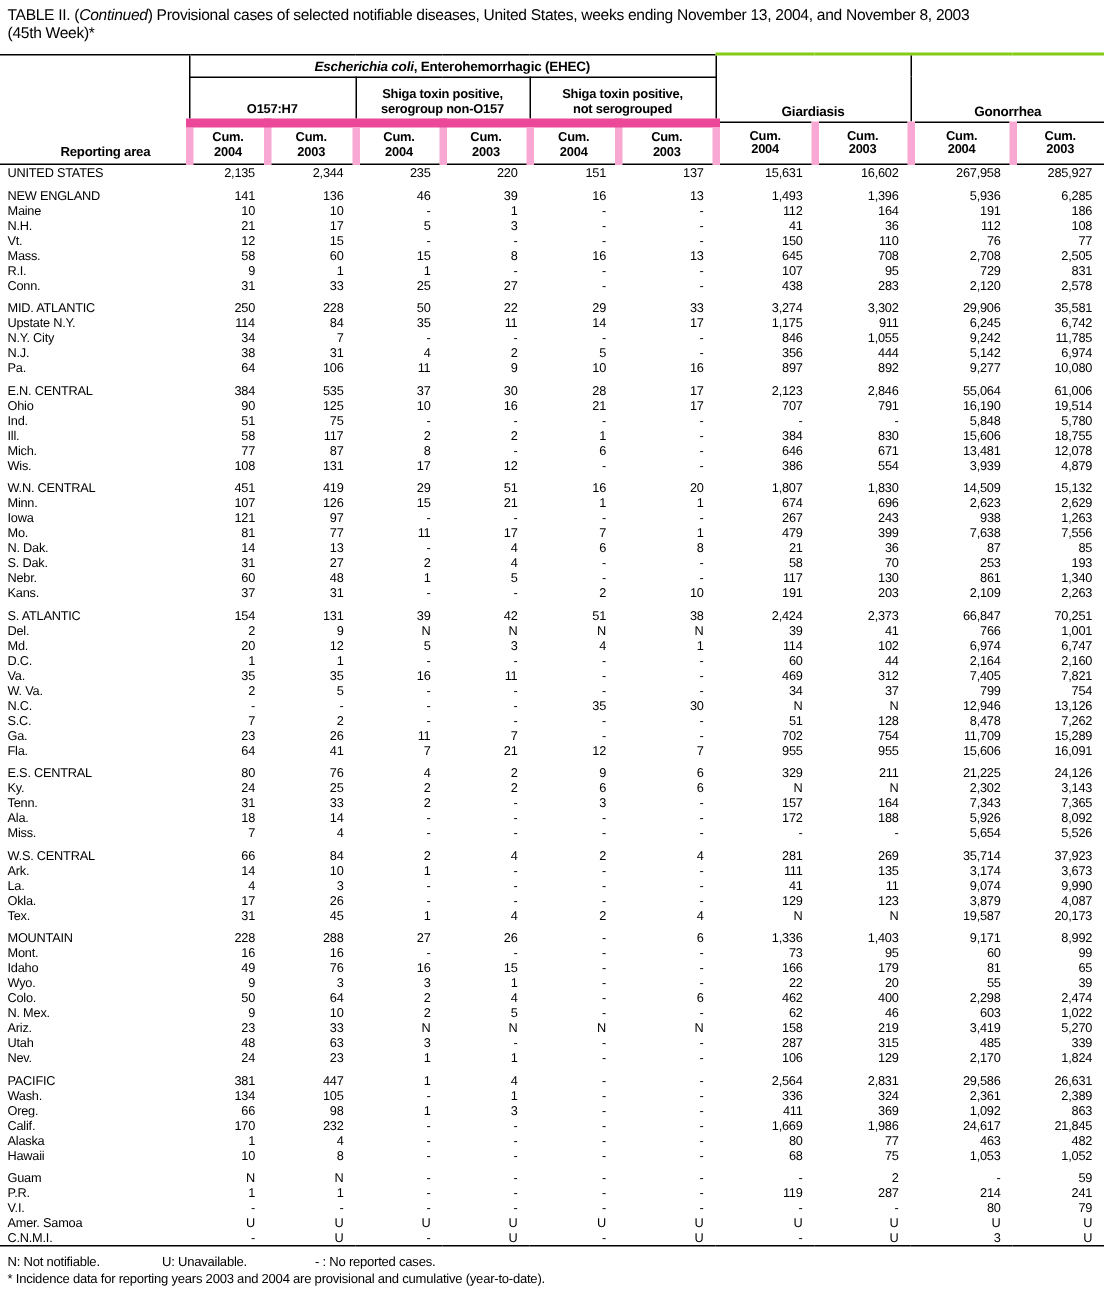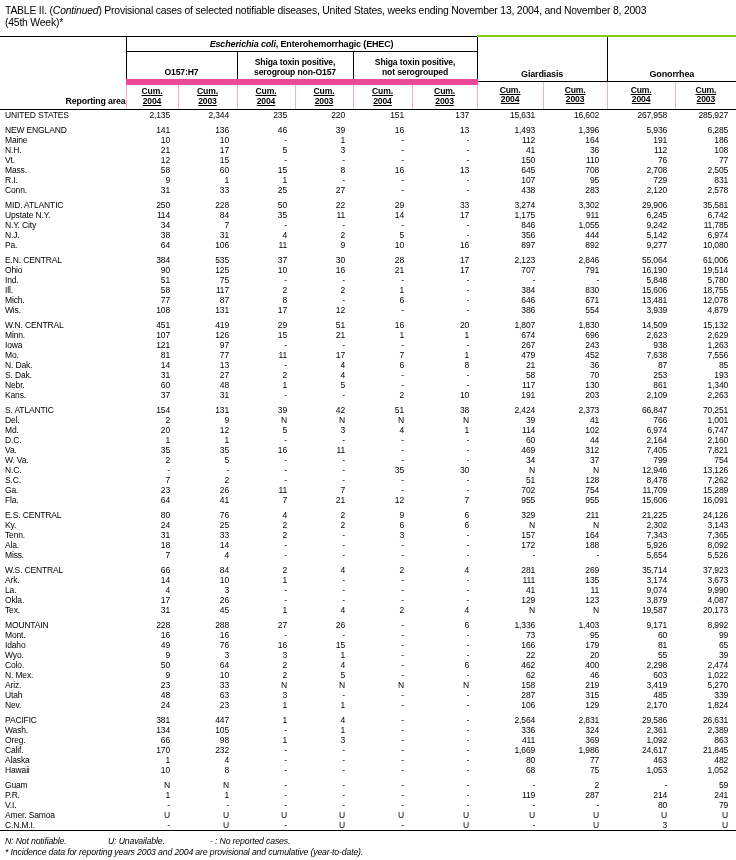--- a/index.html
+++ b/index.html
@@ -26,21 +26,21 @@
   }
   th, td { padding: 0; margin: 0; }
 
   
   thead th {
     font-weight: bold;
     font-size: 8.6px;
     letter-spacing: -0.15px;
   }
   th.rep {
-    text-align: right;
+    text-align: center;
     vertical-align: bottom;
     padding: 0 0 3px 17px;
     font-size: 8.8px;
     border-top: 1px solid #000;
     border-bottom: 1.6px solid #000;
   }
   th.g-ehec {
     border: 1px solid #000;
     height: 14px;
     vertical-align: middle;
@@ -61,27 +61,26 @@
     border-bottom: 6px solid #ec4899;
     vertical-align: bottom;
     text-align: center;
     white-space: pre-line;
     font-size: 8.6px;
     line-height: 10px;
     height: 25px;
     padding-bottom: 2px;
   }
   tr.hr-c th {
-    border-left: 1px solid #f9a8d4;
+    border-left: 5px solid #f9a8d4;
     border-bottom: 1.6px solid #000;
     height: 24px;
     vertical-align: middle;
     font-size: 8.6px;
     line-height: 9.6px;
-    text-decoration: underline;
   }
 
   
   tbody td {
     font-size: 8.5px;
     line-height: 10px;
     height: 10px;
     letter-spacing: -0.15px;
     white-space: nowrap;
     overflow: hidden;
@@ -90,21 +89,20 @@
   td.num  { text-align: right; padding-right: 8px; }
   tr.gap td { height: 5px; line-height: 5px; }
   tr.endrule td { border-top: 1.5px solid #000; height: 3px; line-height: 3px; }
 
   
   .foot {
     margin: 2px 0 16px 5px;
     font-size: 8.7px;
     letter-spacing: -0.15px;
     line-height: 11px;
-    font-style: italic;
   }
   .legend span { display: inline-block; }
   .legend span.l0 { width: 103px; }
   .legend span.l1 { width: 102px; }
 </style>
 </head>
 <body>
 
 <div class="page">
 
@@ -482,21 +480,21 @@
         </tr>
         <tr>
           <td class="area">Mo.</td>
           <td class="num">81</td>
           <td class="num">77</td>
           <td class="num">11</td>
           <td class="num">17</td>
           <td class="num">7</td>
           <td class="num">1</td>
           <td class="num">479</td>
-          <td class="num">452</td>
+          <td class="num">399</td>
           <td class="num">7,638</td>
           <td class="num">7,556</td>
         </tr>
         <tr>
           <td class="area">N. Dak.</td>
           <td class="num">14</td>
           <td class="num">13</td>
           <td class="num">-</td>
           <td class="num">4</td>
           <td class="num">6</td>

